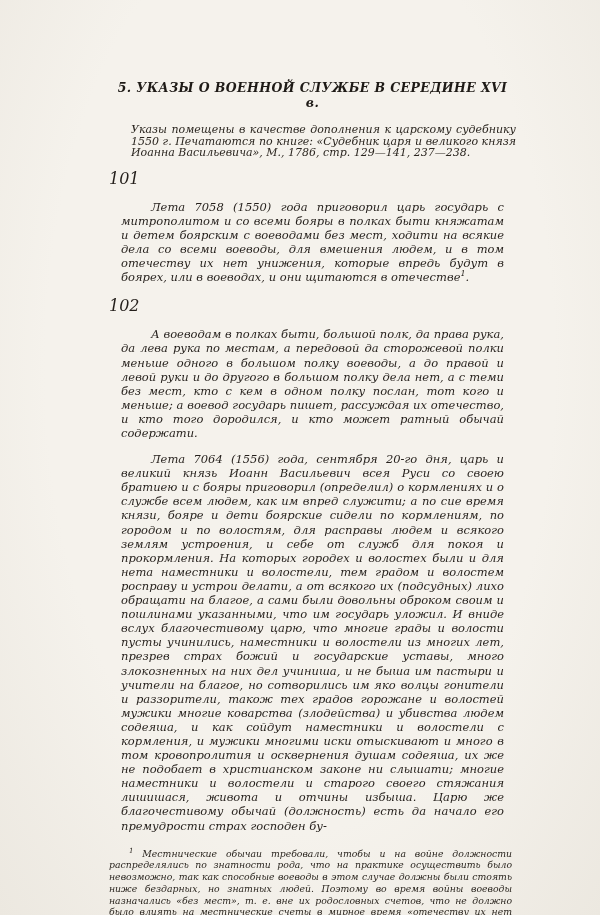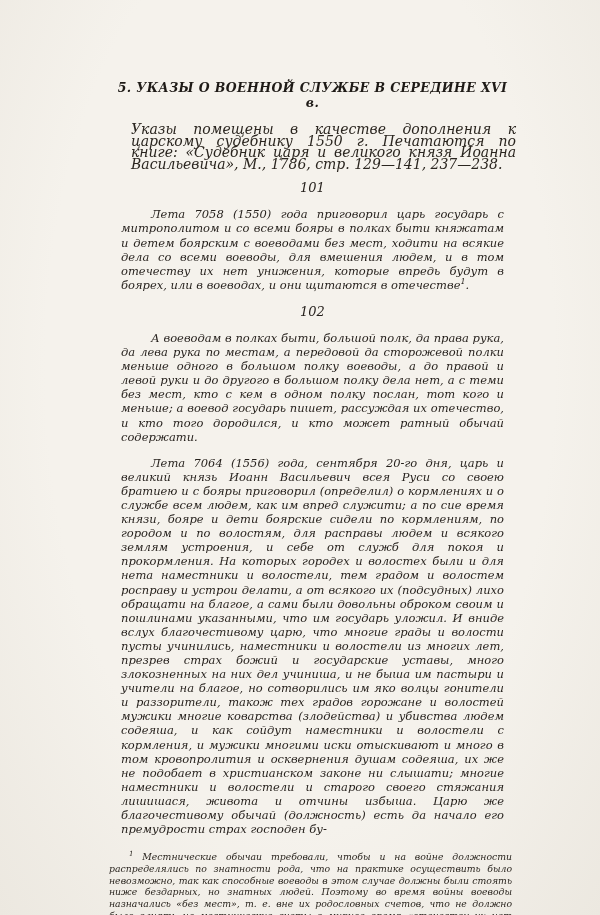--- a/index.html
+++ b/index.html
@@ -25,30 +25,30 @@
   }
   .doc-title {
     font-size: 12.5px;
     font-weight: 700;
     text-align: center;
     letter-spacing: 0.4px;
     margin: 0 0 14px 0;
     color: #1e1a16;
   }
   .source-note {
-    font-size: 14px;
+    font-size: 11px;
     line-height: 11.6px;
     text-align: justify;
     margin: 13px 0 6px 22px;
     width: 385px;
     color: #2a251f;
   }
   .section-number {
-    font-size: 13px;
-    text-align: center;
+    font-size: 16px;
+    text-align: left;
     margin: 10px 0 8px 0;
     color: #241f1b;
   }
   .body-text {
     font-size: 11.5px;
     line-height: 14.1px;
     text-align: justify;
     text-indent: 30px;
     margin: 12px;
     hyphens: auto;

